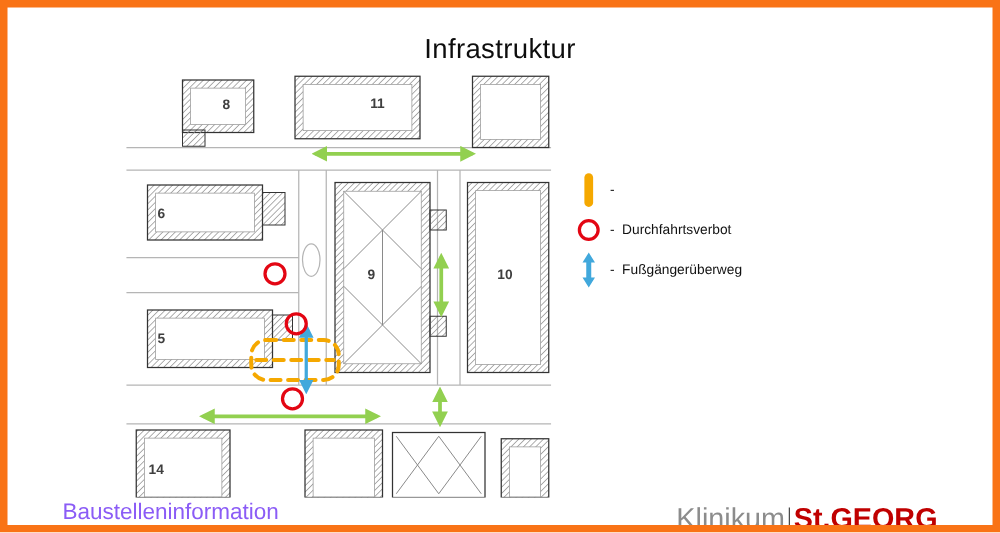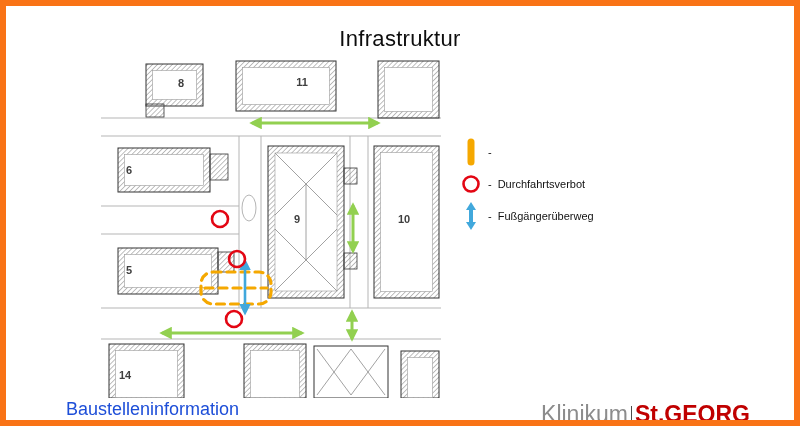--- a/index.html
+++ b/index.html
@@ -15,21 +15,21 @@
   .map{position:absolute;left:95px;top:50px;}
   svg text.bnum{
     font-family:"Liberation Sans",sans-serif;font-size:11px;font-weight:700;
     fill:#3f3f3f;text-anchor:middle;
   }
   .legend{position:absolute;left:452px;top:131px;}
   .legend-row{display:flex;align-items:center;margin-bottom:6px;}
   .legend-row .sym{width:26px;display:flex;justify-content:center;align-items:center;}
   .legend-row .dash{font-size:11px;margin:0 6px 0 4px;color:#111;}
   .legend-row .lbl{font-size:11px;color:#111;white-space:nowrap;}
-  .footer{position:absolute;left:60px;top:393px;font-size:18px;color:#1d4ed8;}
+  .footer{position:absolute;left:44px;top:393px;font-size:18px;color:#8b5cf6;}
   .logo{position:absolute;right:44px;top:395px;display:flex;align-items:center;font-size:23px;}
   .logo .klinikum{color:#8c8c8c;}
   .logo .sep{display:inline-block;width:0;height:18px;border-left:1.5px solid #4a4a4a;margin:0 3px;}
   .logo .stgeorg{color:#c00000;font-weight:700;text-align:center;}
 </style>
 </head>
 <body>
 
 <div class="slide">
 

